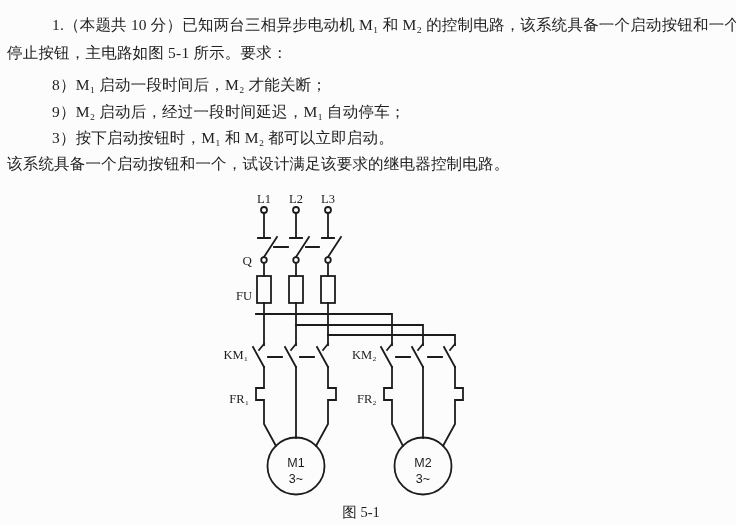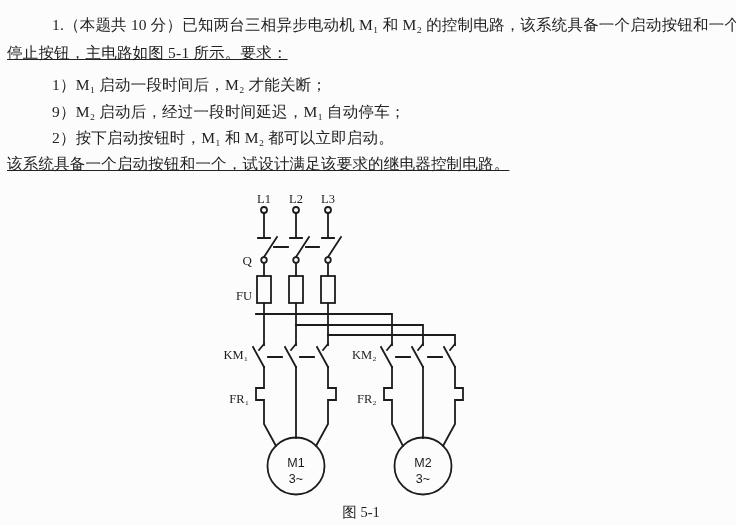--- a/index.html
+++ b/index.html
@@ -16,21 +16,21 @@
   }
   .tline {
     position: absolute;
     font-size: 15.5px;
     line-height: 20px;
     letter-spacing: 0.2px;
     white-space: nowrap;
     color: #222;
   }
   .indent { left: 52px; }
-  .flush  { left: 7px; text-decoration: underline; }
+  .flush  { left: 7px; }
   #circuit-svg {
     position: absolute;
     left: 0; top: 0;
     width: 736px; height: 525px;
   }
   svg text {
     font-family: "Liberation Serif", "DejaVu Serif", serif;
     fill: #1c1c1c;
   }
   svg text.sans {
@@ -38,23 +38,23 @@
   }
 </style>
 </head>
 <body>
 
 <div id="page">
 
   <div>
     <div class="tline indent" style="top:15px">1.（本题共 10 分）已知两台三相异步电动机 M₁ 和 M₂ 的控制电路，该系统具备一个启动按钮和一个</div>
     <div class="tline flush" style="top:43px">停止按钮，主电路如图 5-1 所示。要求：</div>
-    <div class="tline indent" style="top:75px">1）M₁ 启动一段时间后，M₂ 才能关断；</div>
+    <div class="tline indent" style="top:75px">8）M₁ 启动一段时间后，M₂ 才能关断；</div>
     <div class="tline indent" style="top:102px">9）M₂ 启动后，经过一段时间延迟，M₁ 自动停车；</div>
-    <div class="tline indent" style="top:128px">2）按下启动按钮时，M₁ 和 M₂ 都可以立即启动。</div>
+    <div class="tline indent" style="top:128px">3）按下启动按钮时，M₁ 和 M₂ 都可以立即启动。</div>
     <div class="tline flush" style="top:154px">该系统具备一个启动按钮和一个，试设计满足该要求的继电器控制电路。</div>
   </div>
 
   <svg id="circuit-svg" viewBox="0 0 736 525">
     <g stroke="#1c1c1c" stroke-width="1.8" fill="none" stroke-linecap="square">
 
       <g>
         <circle cx="264" cy="210" r="3"></circle>
         <circle cx="296" cy="210" r="3"></circle>
         <circle cx="328" cy="210" r="3"></circle>

